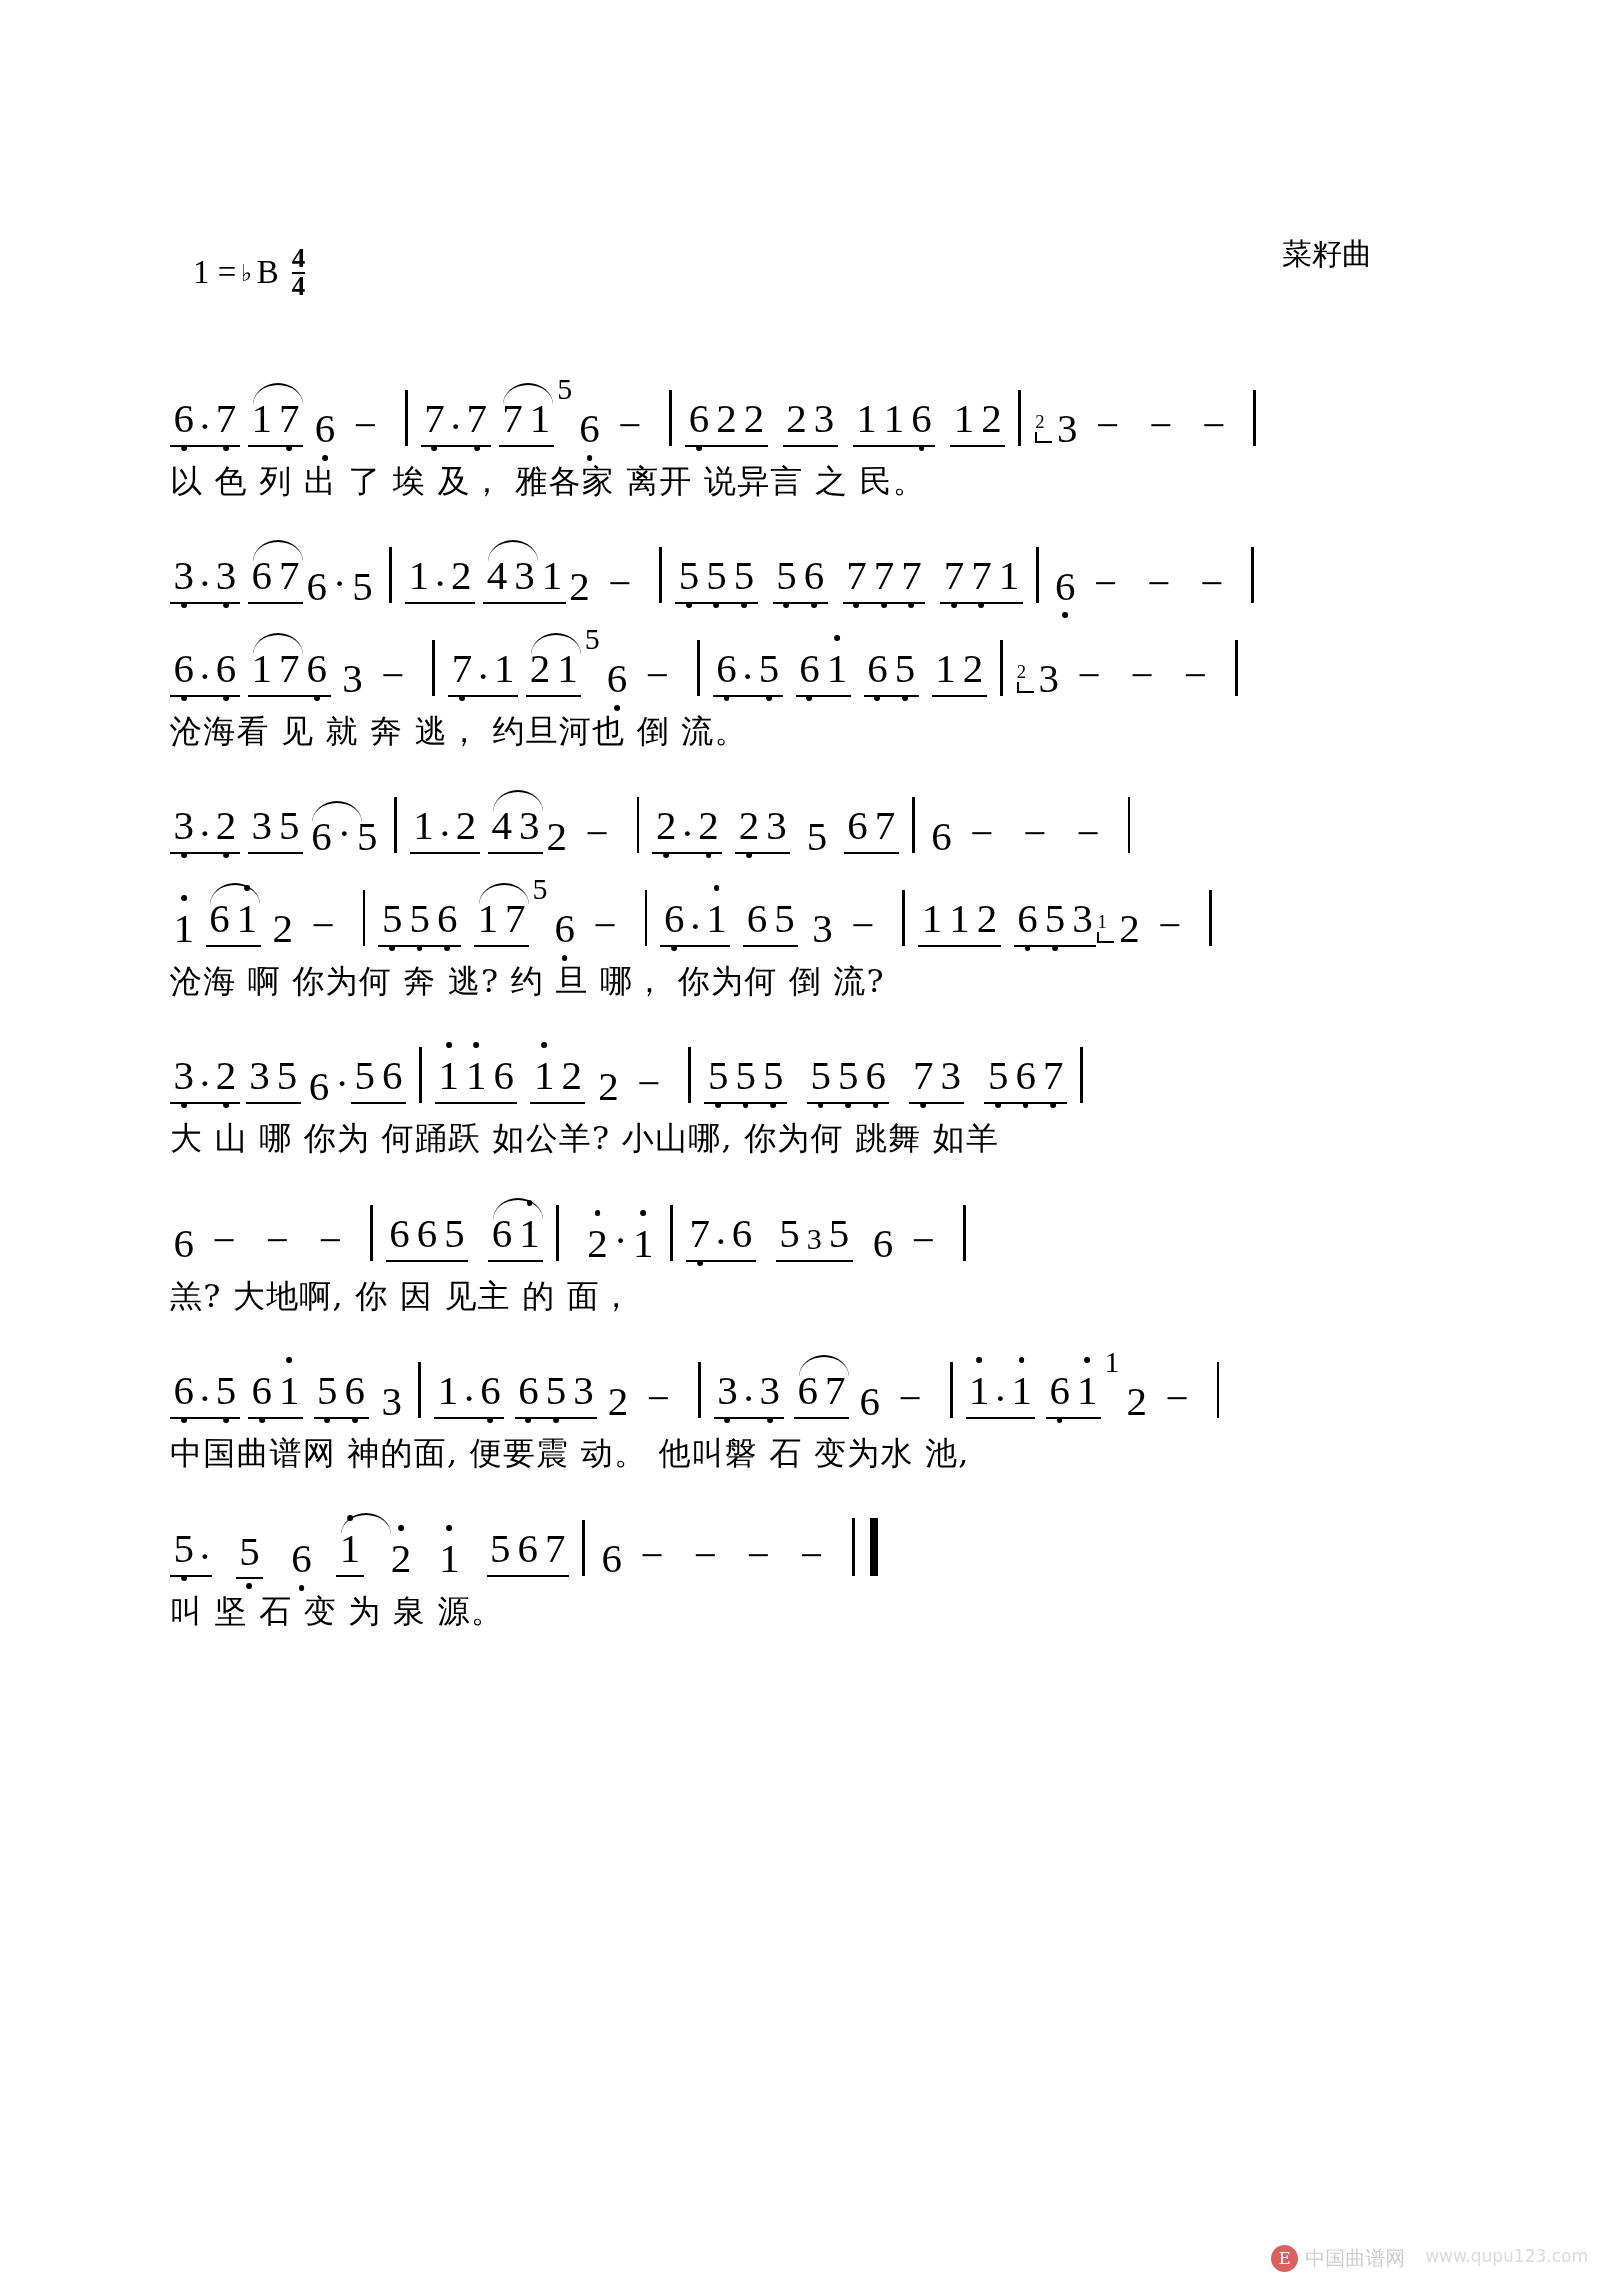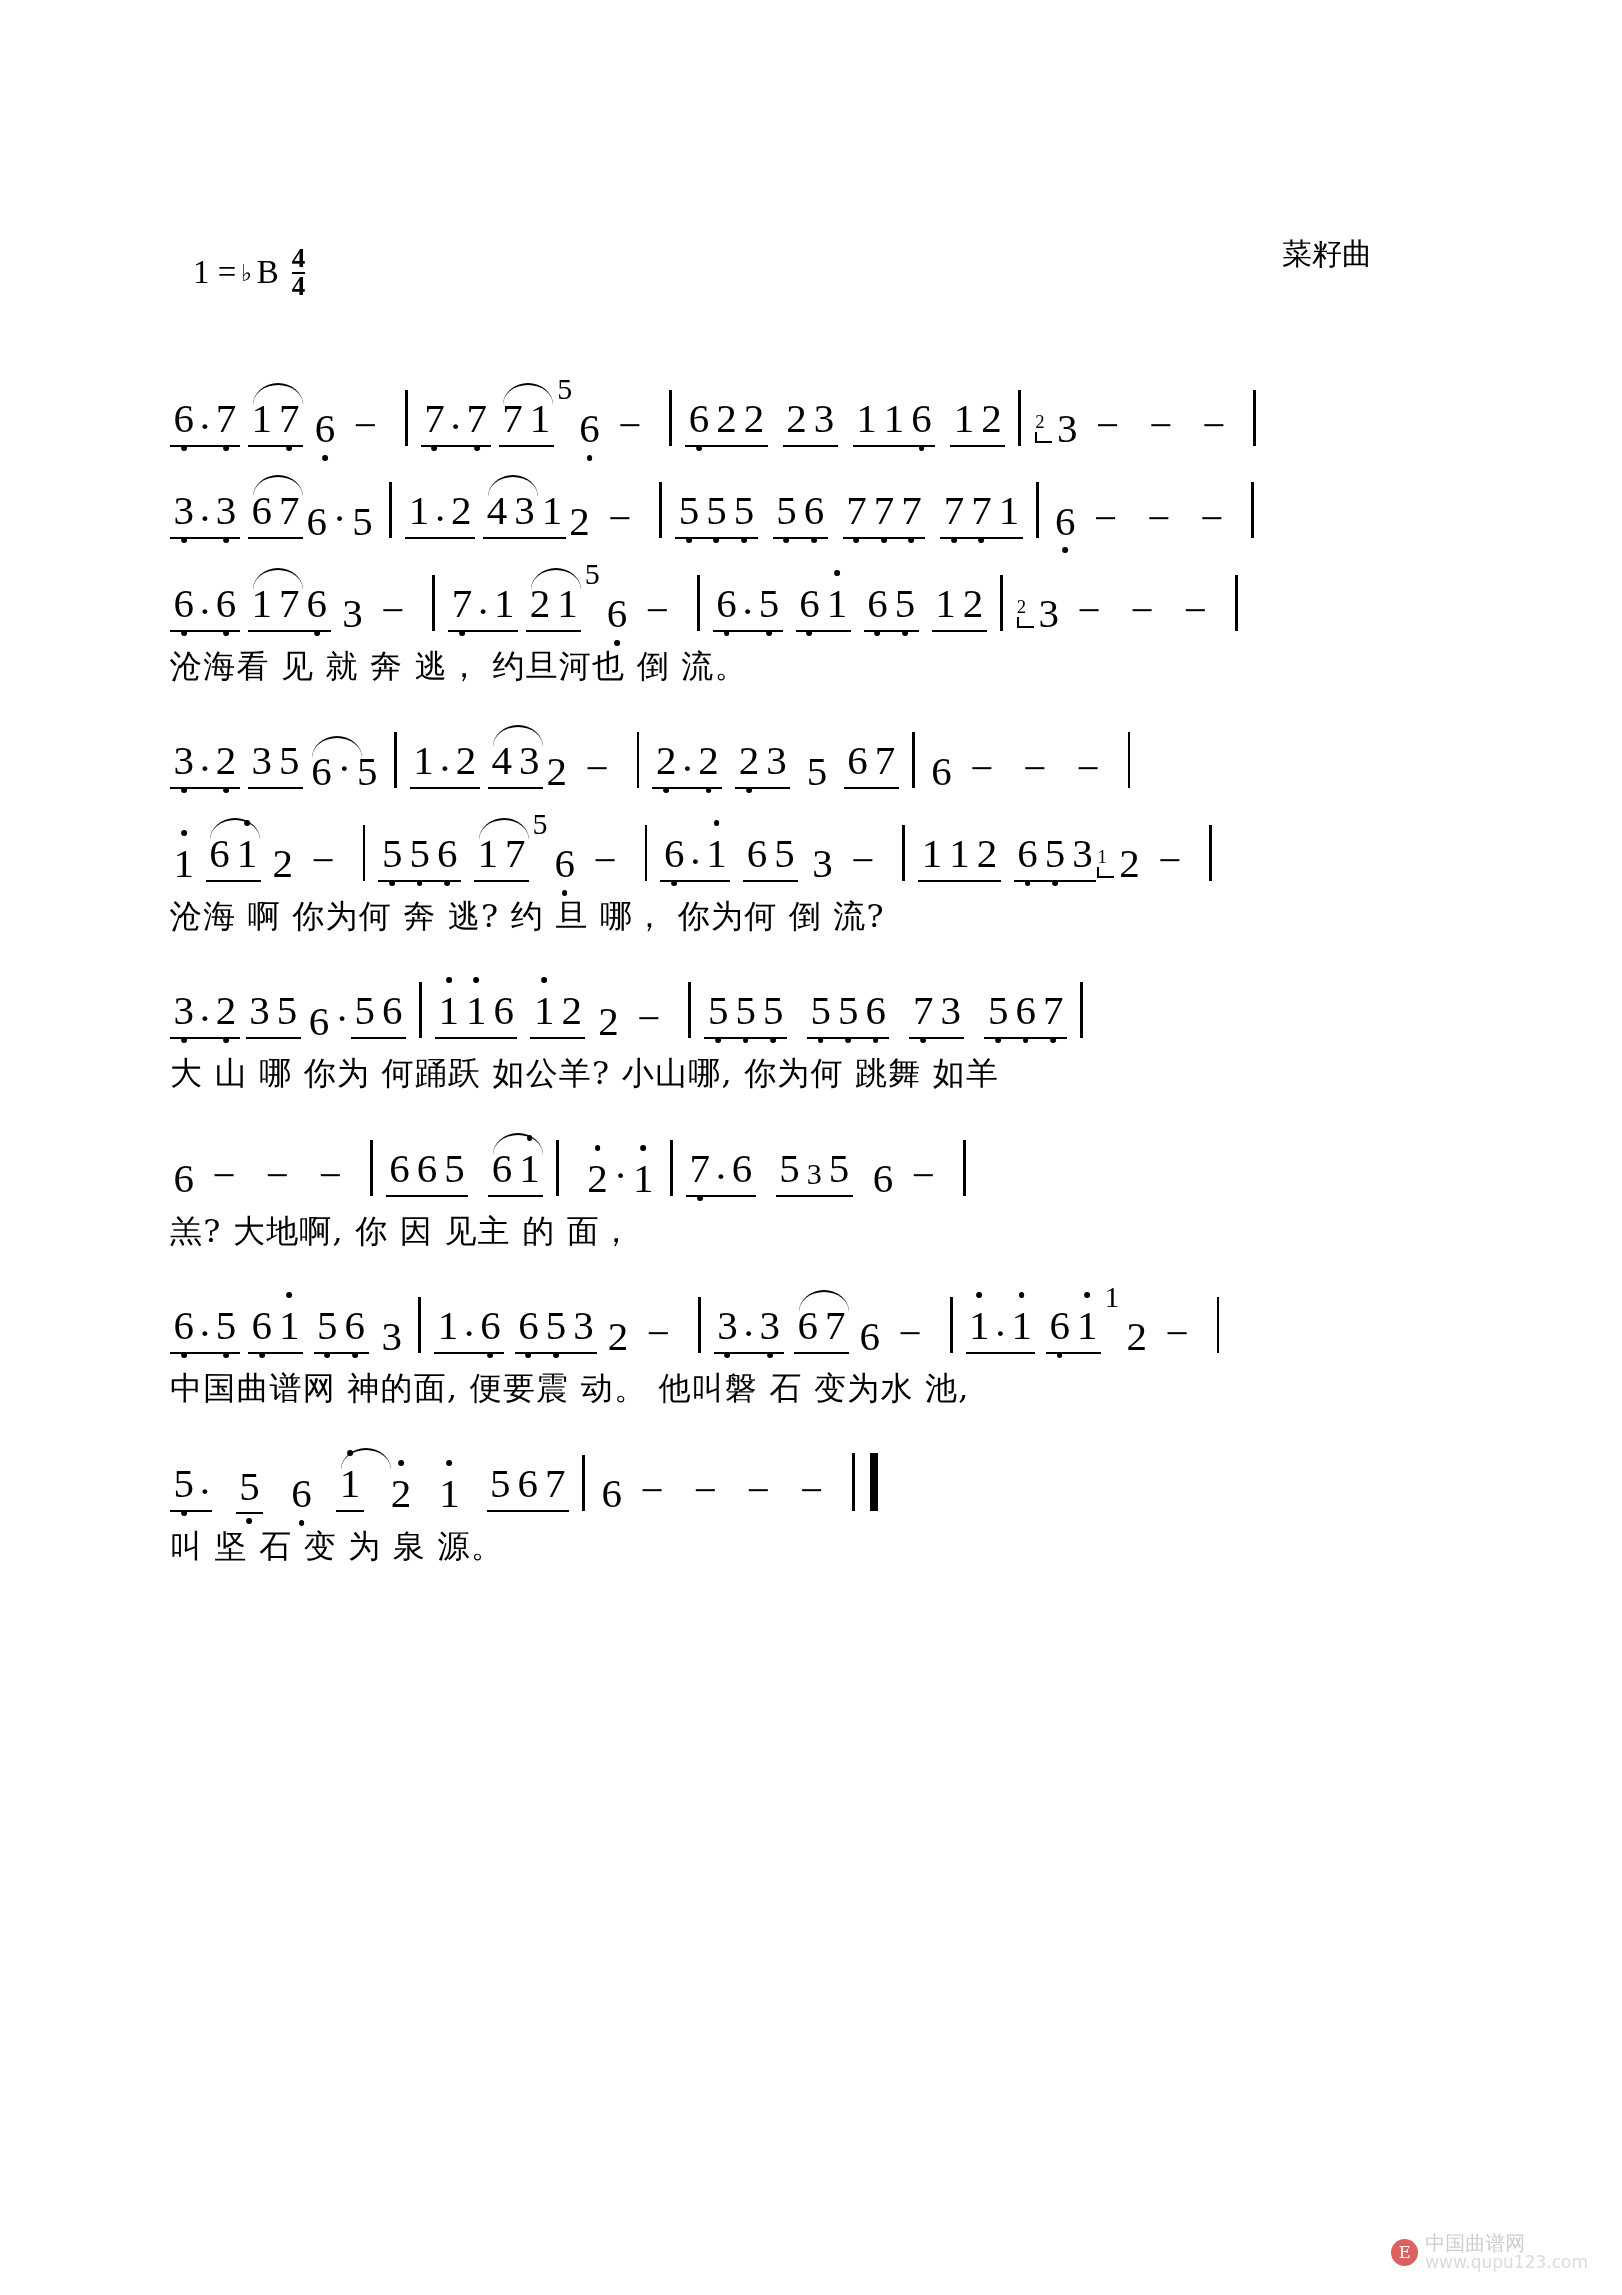--- a/index.html
+++ b/index.html
@@ -196,21 +196,21 @@
   .watermark .wmk-text {
     font-size: 20px;
     color: #bdbdbd;
     font-family: "DejaVu Sans", sans-serif;
   }
   .watermark .wmk-sub {
     font-size: 17px;
     color: #cfcfcf;
     font-family: "DejaVu Sans", sans-serif;
   }
-  .wmk-stack { display: flex; flex-direction: column; line-height: 1.05;}
+  .wmk-stack { display: flex; flex-direction: row; line-height: 1.05; gap: 20px;}
 </style>
 </head>
 <body>
 
 <div class="sheet">
 
 
   <div class="composer">菜籽曲</div>
 
   <div class="keysig">
@@ -274,20 +274,21 @@
         <span class="rep">
             <span class="num">2</span>
             <span class="hook"></span>
           </span>
         <span class="n">3</span>
         <span class="dash">−</span>
           <span class="dash">−</span>
           <span class="dash">−</span>
         <span class="bar"></span>
       </div>
+      <div class="lyricrow">以 色 列 出 了 埃 及， 雅各家 离开 说异言 之 民。</div>
     </div>
 
     <div class="system">
       <div class="noterow">
         <span class="grp beam1">
           <span class="n dot-low">3</span>
             <span class="augdot">.</span>
             <span class="n dot-low">3</span>
         </span>
         <span class="grp beam1" style="margin-left:8.2px;">

